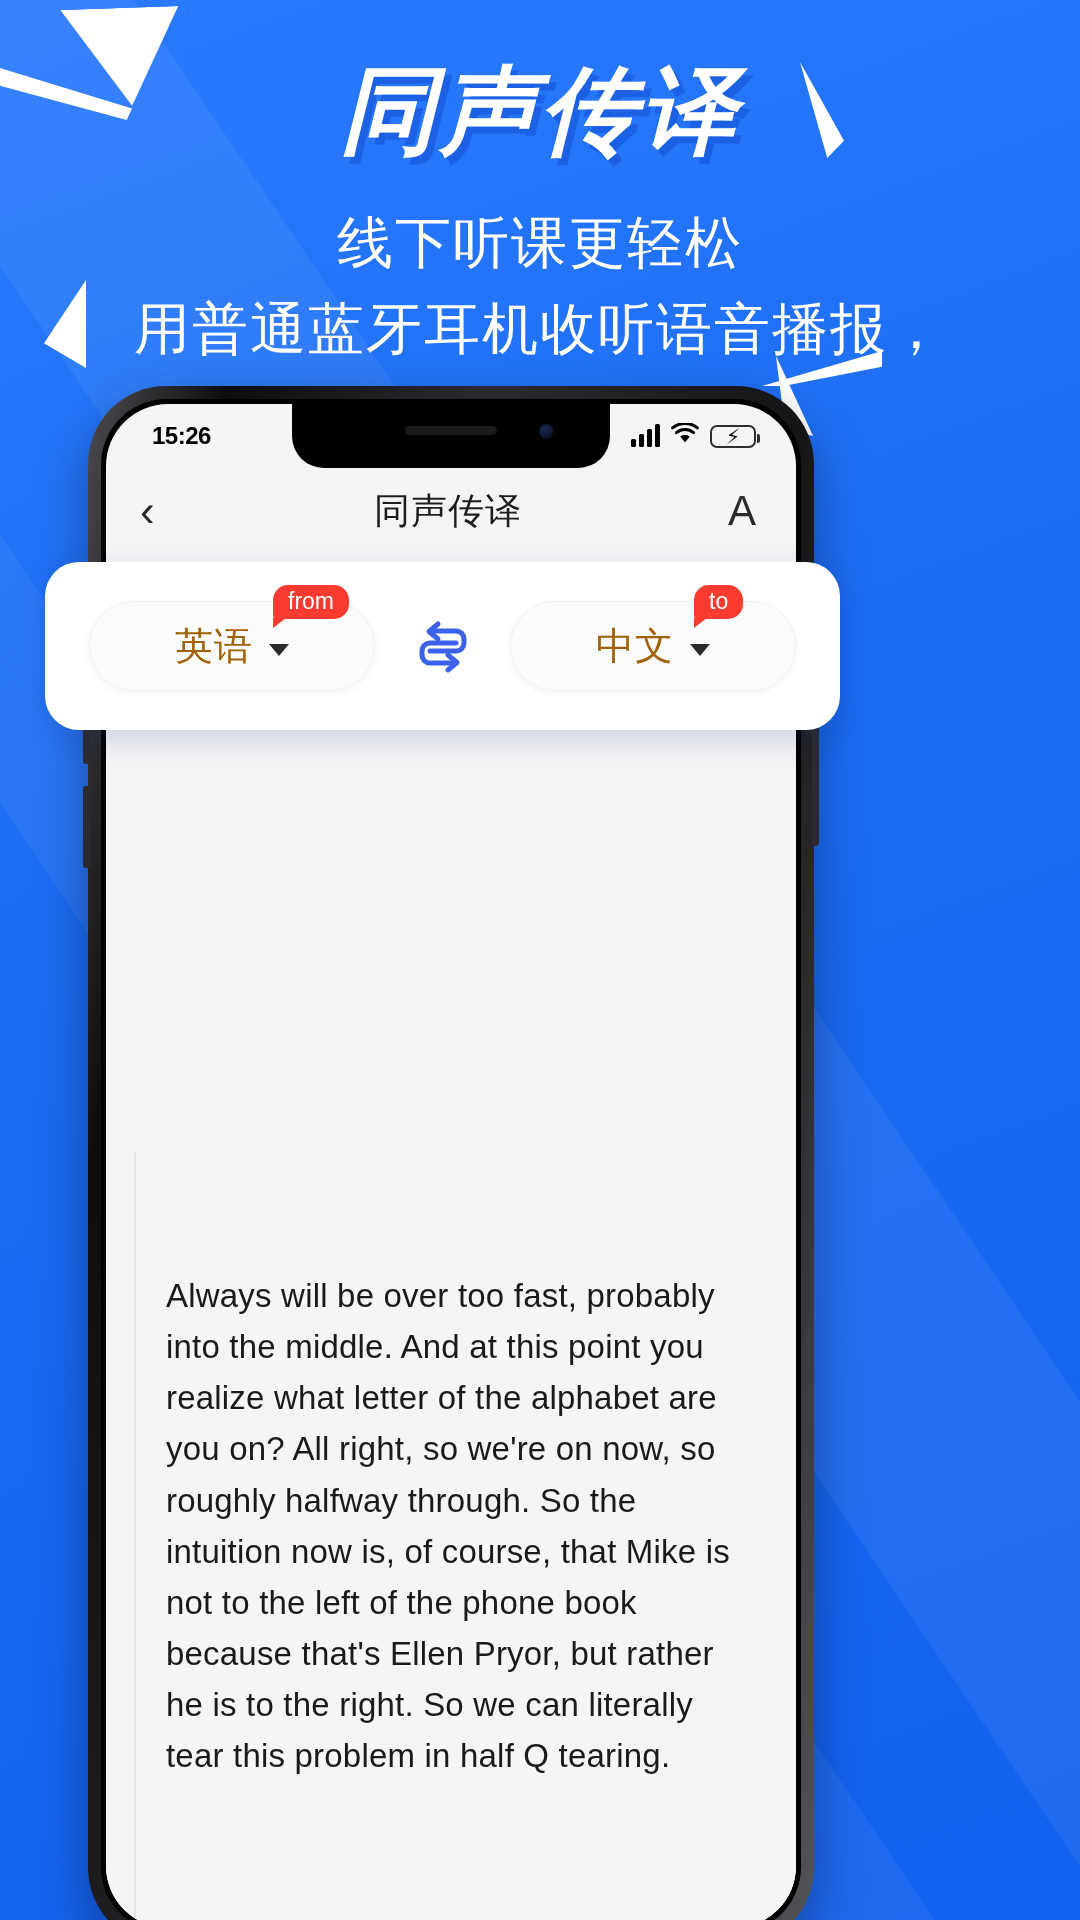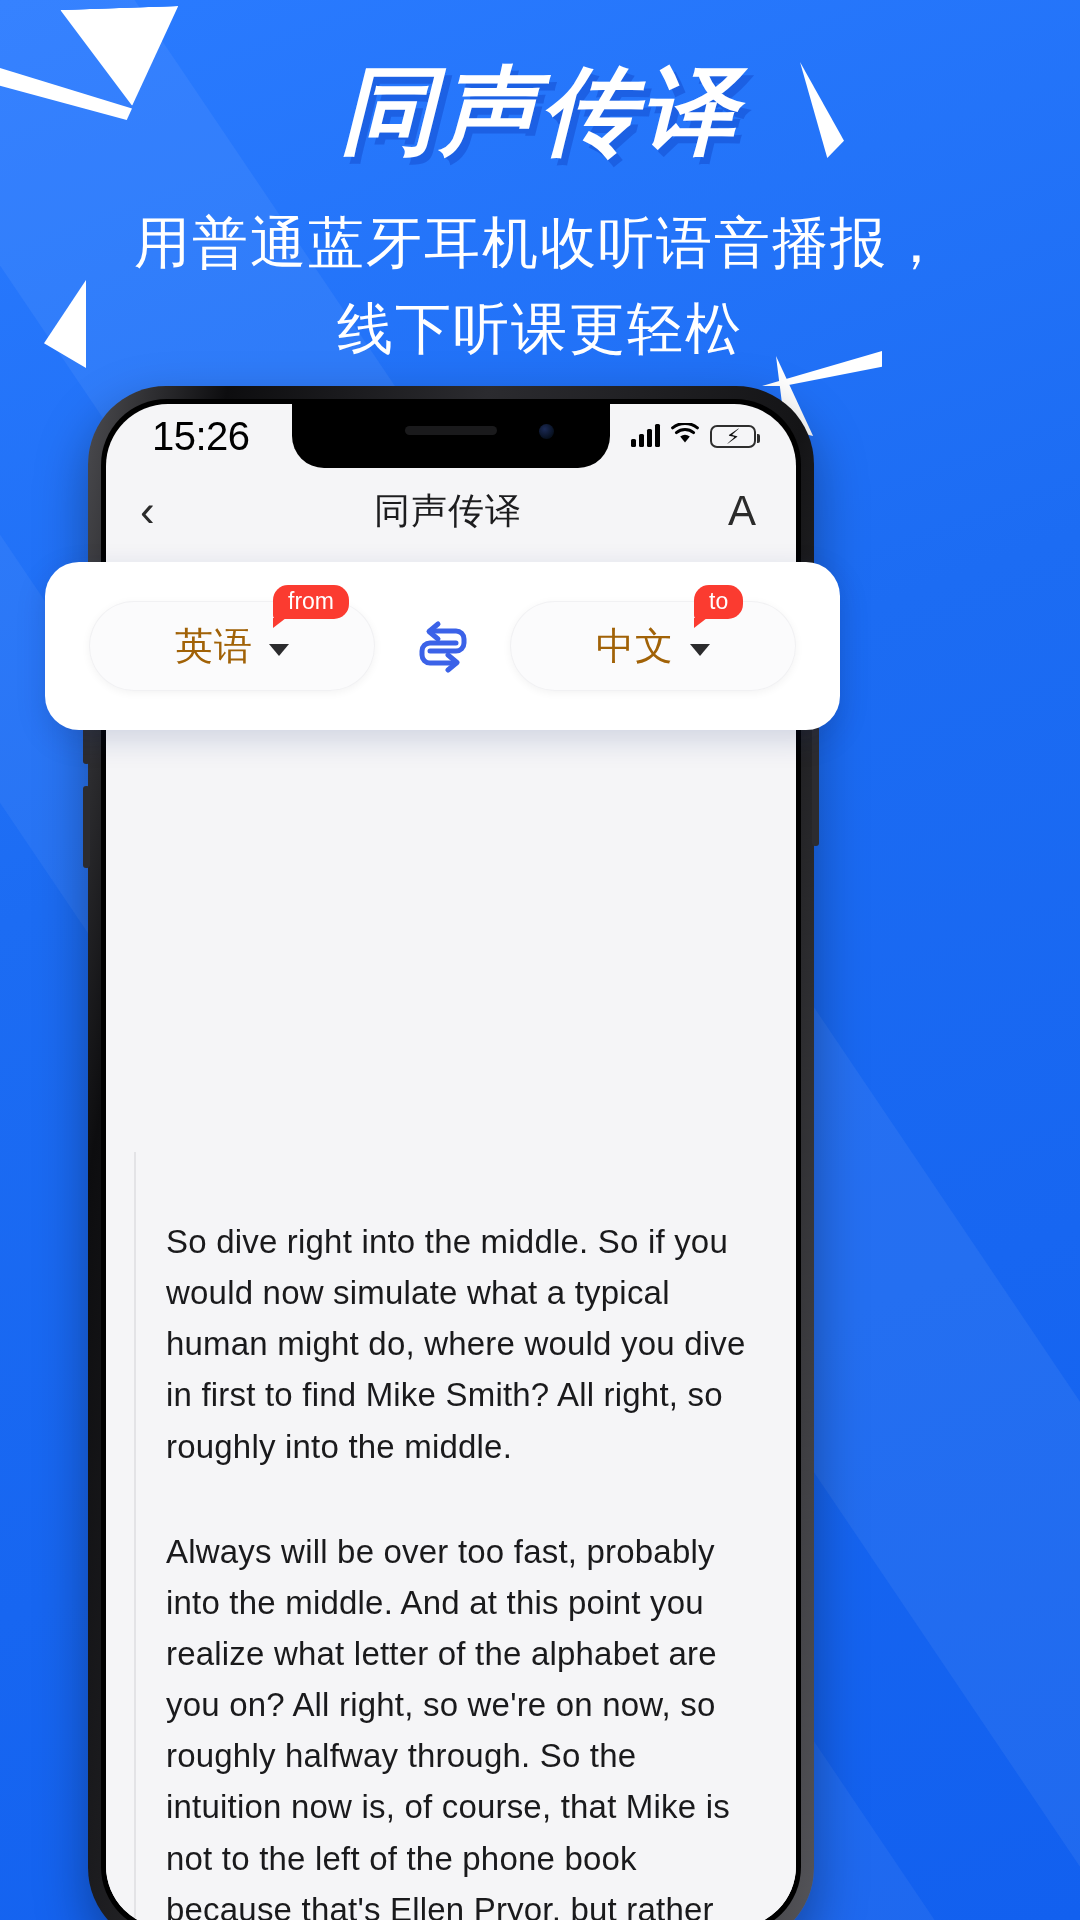--- a/index.html
+++ b/index.html
@@ -125,21 +125,21 @@
   }
 
   
   #status-bar {
     position: relative; z-index: 7;
     height: 64px;
     display: flex; align-items: center; justify-content: space-between;
     padding: 0 40px 0 46px;
     color: #000;
   }
-  #status-time { font-size: 40px; font-weight: normal; letter-spacing: -0.5px; }
+  #status-time { font-size: 24px; font-weight: bold; letter-spacing: -0.5px; }
   #status-icons { display: flex; align-items: center; gap: 11px; }
   .sig { display: flex; align-items: flex-end; gap: 3px; height: 22px; }
   .sig i { display: block; width: 5px; background: #000; border-radius: 1.5px; }
   .sig i:nth-child(1){height:8px} .sig i:nth-child(2){height:13px}
   .sig i:nth-child(3){height:18px} .sig i:nth-child(4){height:23px}
   .battery {
     position: relative; width: 46px; height: 23px;
     border: 2.5px solid #2e2e2e; border-radius: 7px; padding: 2px;
   }
   .battery::after {
@@ -253,22 +253,22 @@
   <div class="spark sp2"></div>
   <div class="spark sp3"></div>
   <div class="spark sp4"></div>
   <div class="spark sp5"></div>
   <div class="spark sp6"></div>
 </div>
 
 <div id="hero">
   <div id="hero-title">同声传译</div>
   <div id="hero-sub">
+    <div>线下听课更轻松</div>
     <div>用普通蓝牙耳机收听语音播报，</div>
-    <div>线下听课更轻松</div>
   </div>
 </div>
 
 <div id="phone">
   <div class="side-btn btn-mute"></div>
   <div class="side-btn btn-volup"></div>
   <div class="side-btn btn-voldn"></div>
   <div class="side-btn btn-power"></div>
 
   <div id="phone-inner">
@@ -303,21 +303,20 @@
       </div>
 
       <div id="nav-bar">
         <div id="nav-back">‹</div>
         <div id="nav-title">同声传译</div>
         <div id="nav-font-icon">A</div>
       </div>
 
       <div id="content">
         <div class="blk">
-          <p class="para para-en">So dive right into the middle. So if you would now simulate what a typical human might do, where would you dive in first to find Mike Smith? All right, so roughly into the middle.</p>
         </div>
         <div class="blk">
           <p class="para para-en">Always will be over too fast, probably into the middle. And at this point you realize what letter of the alphabet are you on? All right, so we're on now, so roughly halfway through. So the intuition now is, of course, that Mike is not to the left of the phone book because that's Ellen Pryor, but rather he is to the right. So we can literally tear this problem in half Q tearing.</p>
 
         </div>
       </div>
 
     </div>
   </div>
 </div>

